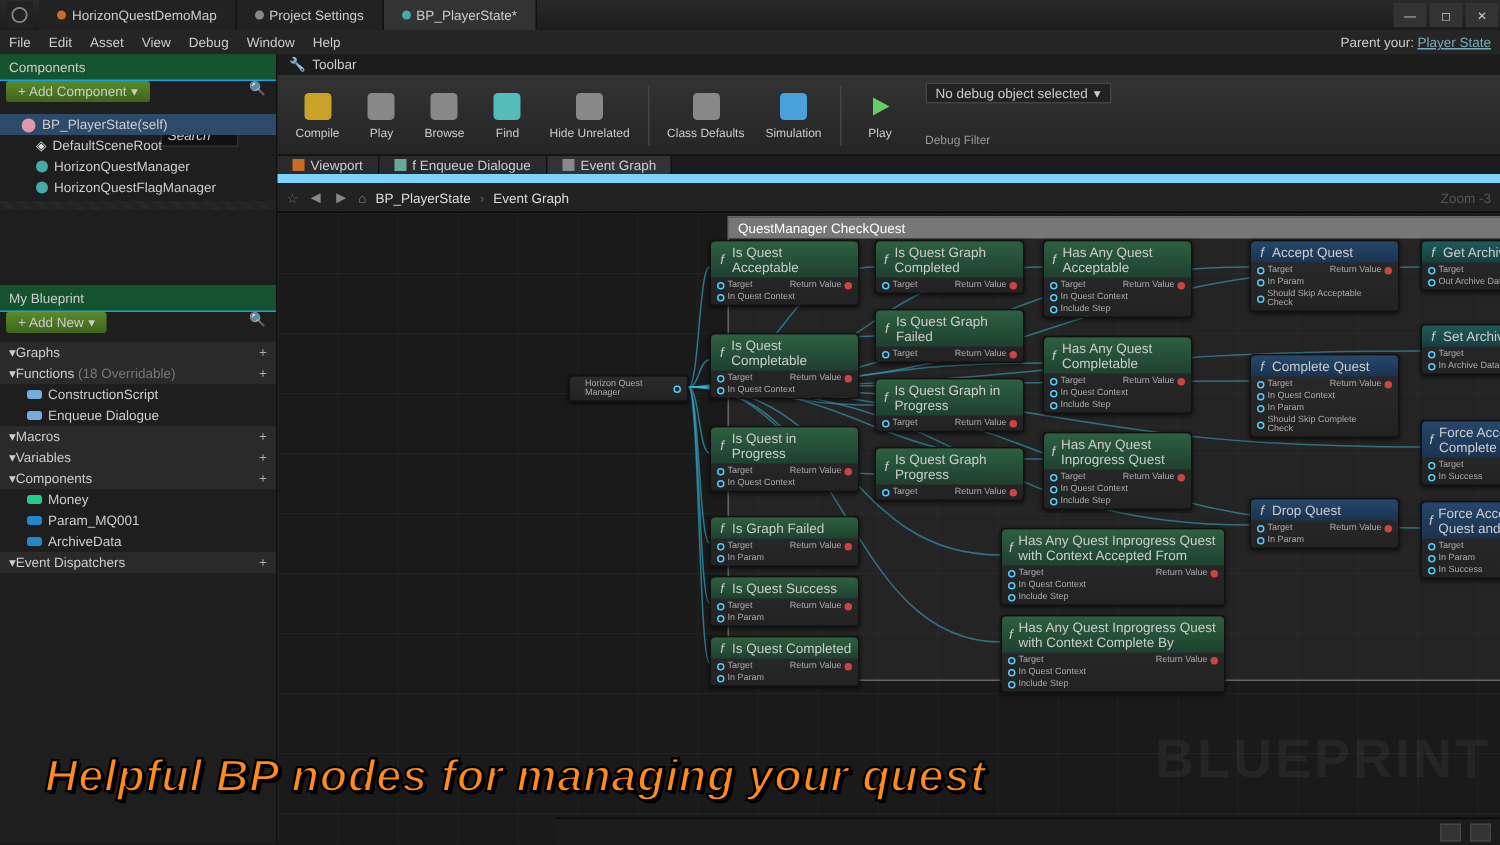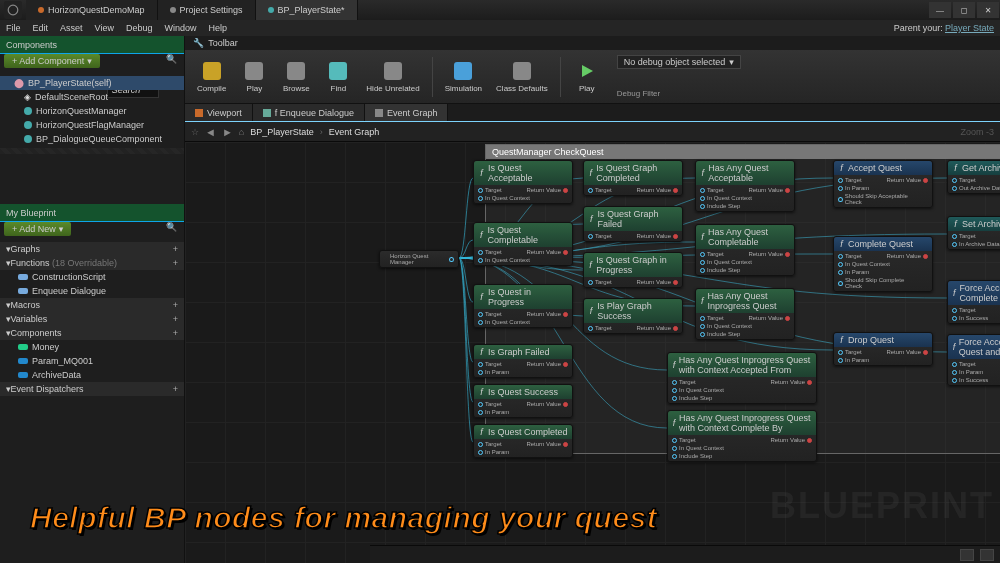--- a/index.html
+++ b/index.html
@@ -43,21 +43,21 @@
 .toolbar-label { height:14px; padding:1px 8px; color:#aaa; background:#1c1c1c; display:flex; align-items:center; gap:4px; }
 .toolbar { height:54px; background:linear-gradient(#333,#252525); display:flex; align-items:center; padding:0 6px; gap:2px; border-bottom:1px solid #111; }
 .tool-btn { display:flex; flex-direction:column; align-items:center; justify-content:center; padding:2px 6px; min-width:40px; height:48px; border-radius:2px; }
 .tool-btn .ico { width:22px; height:22px; border-radius:3px; margin-bottom:2px; display:flex; align-items:center; justify-content:center; }
 .tool-btn .lbl { font-size:8px; color:#ccc; white-space:nowrap; }
 .tool-sep { width:1px; height:40px; background:#444; margin:0 4px; }
 .debug-box { margin-left:8px; }
 .debug-sel { background:#222; border:1px solid #444; padding:1px 6px; display:flex; align-items:center; gap:4px; }
 .debug-label { font-size:8px; color:#999;margin-top:20px; }
 
-.subtabs { height:18px; background:#1c1c1c; display:flex; align-items:flex-end; border-bottom:1px solid #7dd3fc; }
+.subtabs { height:18px; background:#1c1c1c; display:flex; align-items:flex-end; border-bottom:6px solid #7dd3fc; }
 .subtab { padding:0 10px; height:100%; display:flex; align-items:center; gap:4px; background:#2a2a2a; border-right:1px solid #111; color:#ccc; }
 .subtab.active { background:#333; }
 .subtab .sq { width:8px; height:8px; }
 
 .bread { height:20px; background:#222; display:flex; align-items:center; padding:0 6px; gap:6px; border-bottom:1px solid #0a0a0a; }
 .bread .star { color:#666; }
 .bread .nav { color:#888; font-size:11px; }
 .bread .crumb { color:#ddd; }
 .bread .sep { color:#666; }
 .zoom { margin-left:auto; color:#555; font-size:9px; }
@@ -162,24 +162,20 @@
         </div>
       <div id="comp-items">
           <div class="tree-item child">
             <span class="comp-dot" style="background:#4aa"></span>
             <span>HorizonQuestManager</span>
           </div>
           <div class="tree-item child">
             <span class="comp-dot" style="background:#4aa"></span>
             <span>HorizonQuestFlagManager</span>
           </div>
-          <div class="tree-item child">
-            <span class="comp-dot" style="background:#4aa"></span>
-            <span>BP_DialogueQueueComponent</span>
-          </div>
         </div>
     </div>
     <div class="hsv"></div>
     <div class="flex-spacer" style="max-height:50px;"></div>
 
     <div class="panel-hdr">
       <span>My Blueprint</span>
     </div>
     <div class="panel-row">
       <div class="btn-green">
@@ -272,29 +268,29 @@
         </div>
         <div class="tool-btn">
           <div class="ico">
             <div style="width:18px;height:18px;background:#888;border-radius:3px;"></div>
           </div>
           <div class="lbl">Hide Unrelated</div>
         </div>
         <div class="tool-sep"></div>
         <div class="tool-btn">
           <div class="ico">
-            <div style="width:18px;height:18px;background:#4aa0da;border-radius:3px;"></div>
-          </div>
-          <div class="lbl">Simulation</div>
+            <div style="width:18px;height:18px;background:#888;border-radius:3px;"></div>
+          </div>
+          <div class="lbl">Class Defaults</div>
         </div>
         <div class="tool-btn">
           <div class="ico">
-            <div style="width:18px;height:18px;background:#888;border-radius:3px;"></div>
-          </div>
-          <div class="lbl">Class Defaults</div>
+            <div style="width:18px;height:18px;background:#4aa0da;border-radius:3px;"></div>
+          </div>
+          <div class="lbl">Simulation</div>
         </div>
         <div class="tool-sep"></div>
         <div class="tool-btn">
           <div class="ico">
             <svg width="16" height="16">
               <polygon points="3,2 14,8 3,14" fill="#6c6"></polygon>
             </svg>
           </div>
           <div class="lbl">Play</div>
         </div>
@@ -498,21 +494,21 @@
           <div class="node-body">
             <div class="node-row">
               <span class="pin"><span class="pd"></span>Target</span>
               <span class="pin">Return Value<span class="pd b"></span></span>
             </div>
           </div>
         </div>
         <div class="node" style="left: 398px; top: 156px; width: 100px;">
           <div class="node-hdr hdr-green">
             <span class="fic">f</span>
-            <span>Is Play Graph Success</span>
+            <span>Is Quest Graph Progress</span>
           </div>
           <div class="node-body">
             <div class="node-row">
               <span class="pin"><span class="pd"></span>Target</span>
               <span class="pin">Return Value<span class="pd b"></span></span>
             </div>
           </div>
         </div>
         <div class="node" style="left: 510px; top: 18px; width: 100px;">
           <div class="node-hdr hdr-green">

